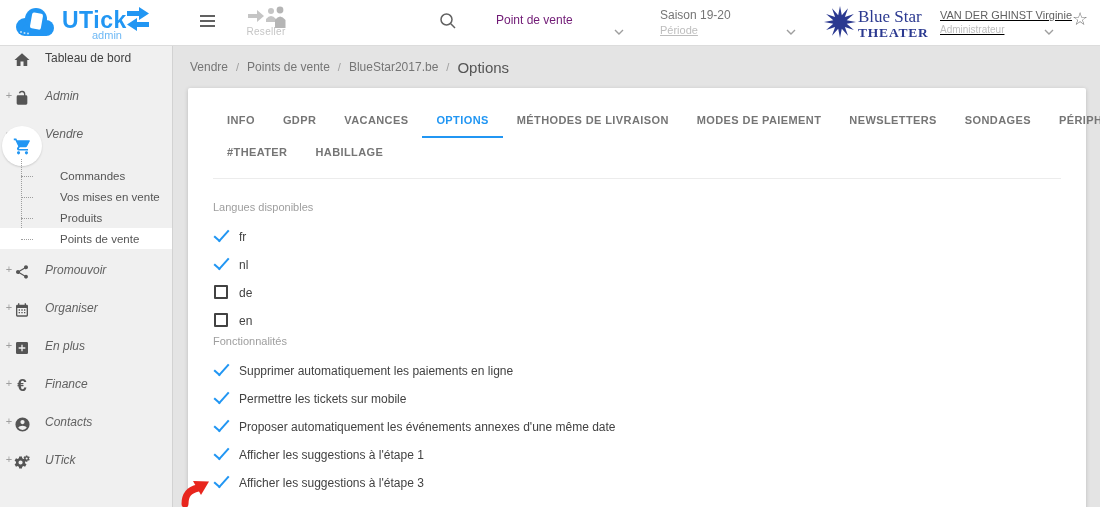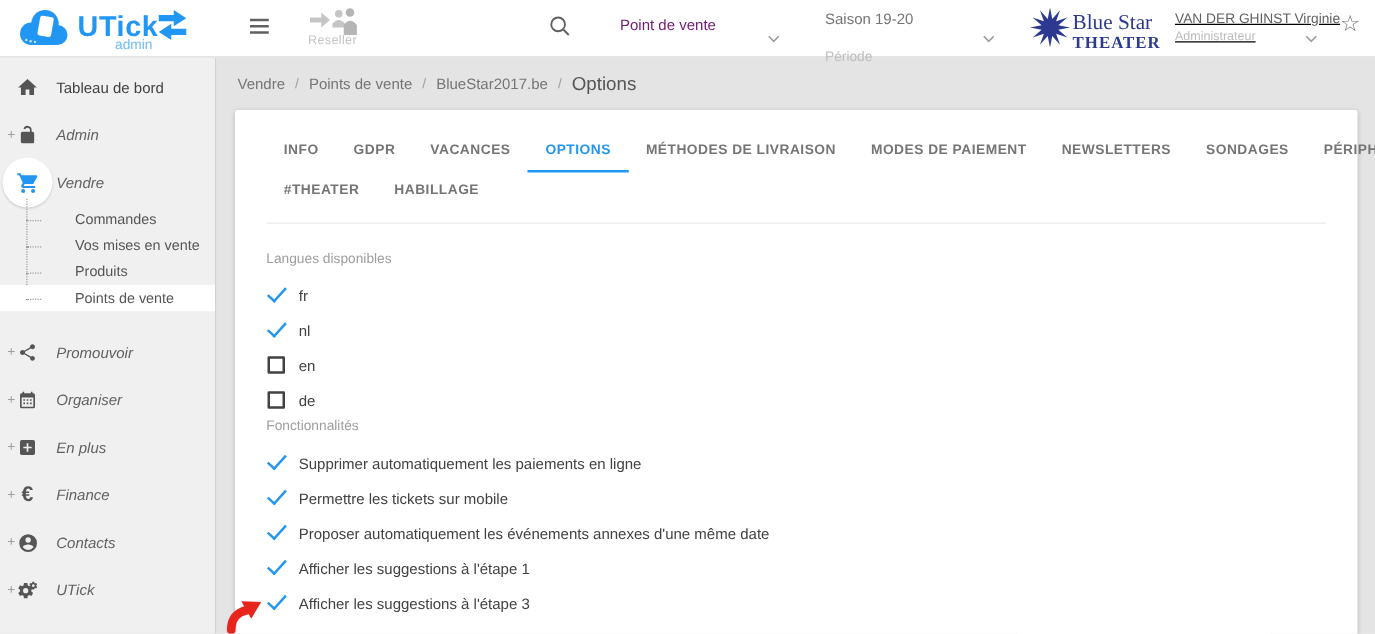--- a/index.html
+++ b/index.html
@@ -23,38 +23,38 @@
   .reseller-label { font-size:10px; margin-top:-6px; letter-spacing:0.3px; }
 
   .search-btn { position:absolute; left:438px; top:11px; }
 
   .hdr-dd { position:absolute; top:8px; font-size:12px; }
   .dd-pos { left:496px; color:#701a75; top:13px; }
   .chev { position:absolute; top:21px; }
   .chev-pos { left:614px; }
   .dd-season { left:660px; }
   .dd-line1 { color:#757575; font-size:12px; }
-  .dd-line2 { color:#bdbdbd; font-size:11px; margin-top:18px; }
+  .dd-line2 { color:#bdbdbd; font-size:11px; margin-top:2px;text-decoration:underline; }
   .chev-season { left:786px; }
 
   .bluestar { position:absolute; left:824px; top:6px; display:flex; align-items:center; }
   .bs-text { margin-left:2px; font-family:"Liberation Serif", serif; color:#2b3990; line-height:1; }
   .bs-line1 { font-size:17px; }
   .bs-line2 { font-size:13.5px; font-weight:bold; letter-spacing:0.8px; margin-top:1px; }
 
   .userblock { position:absolute; left:940px; top:9px;text-decoration:underline; }
   .user-name { font-size:11px; color:#616161; }
   .user-role { font-size:10px; color:#bdbdbd; margin-top:3px; }
   .chev-user { left:1044px; }
   .fav-star { position:absolute; left:1072px; top:10px; font-size:18px; color:#757575; line-height:1; cursor:pointer; }
 
   
   .sidebar { position:absolute; top:46px; left:0; width:173px; height:461px; background:#f0f0f0;
              border-right:1px solid #d2d2d2; z-index:10; }
-  .nav-item { position:relative; height:38px; display:flex; align-items:center; cursor:pointer; }
+  .nav-item { position:relative; height:38px; display:flex; align-items:flex-start; cursor:pointer; }
   .nav-item:first-child { margin-top:5px; }
   .nav-marker { position:absolute; left:4px; width:10px; font-size:11px; color:#9e9e9e; text-align:center; }
   .nav-icon { position:absolute; left:13px; width:18px; height:18px; display:flex; align-items:center; justify-content:center; }
   .nav-icon svg { display:block; }
   .nav-label { margin-left:45px; font-size:12px; font-style:italic; color:#616161; white-space:nowrap; }
   .nav-label.plain { font-style:normal; color:#424242; }
   .icon-circle { position:absolute; left:2px; top:-1px; width:40px; height:40px; background:#fff; border-radius:50%;
                  box-shadow:0 1px 2px rgba(0,0,0,0.15); display:flex; align-items:center; justify-content:center; }
   .euro-glyph { font-size:17px; font-weight:bold; color:#555; font-style:normal; }
 
@@ -349,28 +349,28 @@
             <span class="cb-check"></span>
 
           </span>
           <span class="opt-label">nl</span>
         </div>
         <div class="opt-row">
           <span class="cb">
 
             <span class="cb-box"></span>
           </span>
+          <span class="opt-label">de</span>
+        </div>
+        <div class="opt-row">
+          <span class="cb">
+
+            <span class="cb-box"></span>
+          </span>
           <span class="opt-label">en</span>
-        </div>
-        <div class="opt-row">
-          <span class="cb">
-
-            <span class="cb-box"></span>
-          </span>
-          <span class="opt-label">de</span>
         </div>
 
         <div class="section-label second">Fonctionnalités</div>
 
         <div class="opt-row">
           <span class="cb checked">
             <span class="cb-check"></span>
 
           </span>
           <span class="opt-label">Supprimer automatiquement les paiements en ligne</span>

